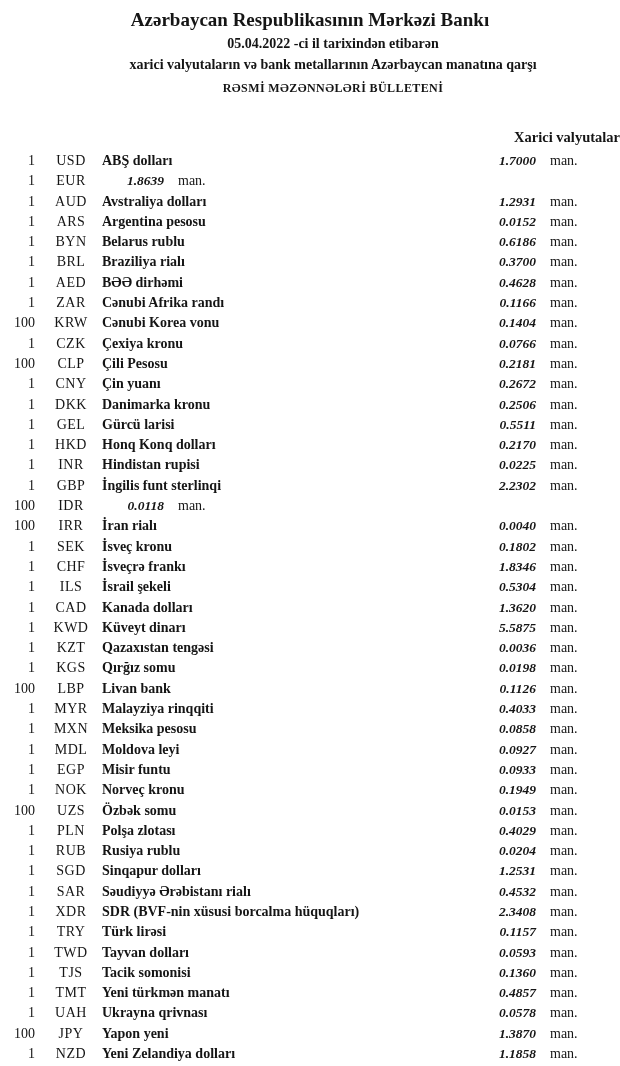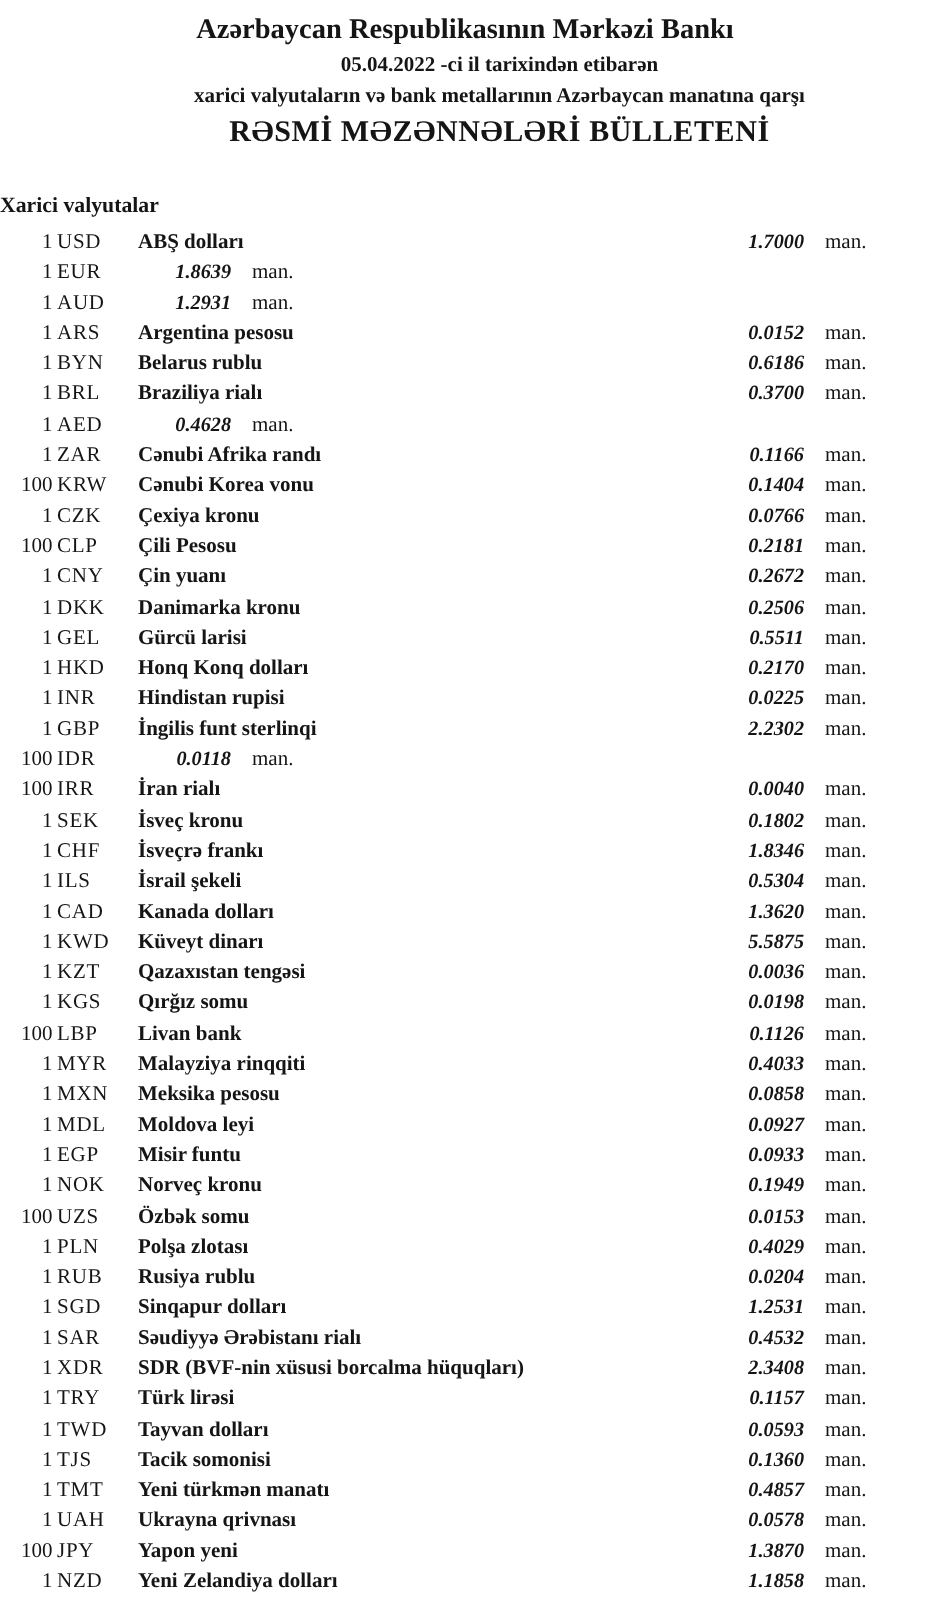--- a/index.html
+++ b/index.html
@@ -30,26 +30,26 @@
   .hline {
     font-size: 14px;
     line-height: 16px;
     font-weight: bold;
     padding-left: 46px;
   }
   .date-line { margin-top: 6px; }
   .subject-line { margin-top: 5px; }
   .bulletin-title {
     margin-top: 7px;
-    font-size: 20px;
+    font-size: 12px;
     letter-spacing: 0.4px;
   }
   .section-title {
     margin: 33px 0 0 0;
-    text-align: left;
+    text-align: right;
     font-size: 14.5px;
     line-height: 16px;
     font-weight: bold;
   }
   .rates-table {
     margin-top: 6px;
   }
   .row {
     display: flex;
     align-items: baseline;
@@ -59,22 +59,22 @@
     font-size: 14px;
   }
   .c-nom {
     flex: none;
     width: 35px;
     text-align: right;
   }
   .c-code {
     flex: none;
     width: 46px;
-    margin-left: 3px;
-    text-align: left;
+    margin-left: 13px;
+    text-align: center;
     letter-spacing: 0.5px;
   }
   .c-name {
     flex: 1;
     padding-left: 8px;
     white-space: nowrap;
     overflow: hidden;
     font-weight: bold;
   }
   .c-rate {
@@ -118,20 +118,21 @@
   <div class="row">
     <span class="c-nom">1</span>
     <span class="c-code">EUR</span>
     <span class="c-rate">1.8639</span>
     <span class="c-unit">man.</span>
   </div>
 
   <div class="row">
     <span class="c-nom">1</span>
     <span class="c-code">AUD</span>
+    <span class="c-name">Avstraliya dolları</span>
     <span class="c-rate">1.2931</span>
     <span class="c-unit">man.</span>
   </div>
 
   <div class="row">
     <span class="c-nom">1</span>
     <span class="c-code">ARS</span>
     <span class="c-name">Argentina pesosu</span>
     <span class="c-rate">0.0152</span>
     <span class="c-unit">man.</span>
@@ -149,20 +150,21 @@
     <span class="c-nom">1</span>
     <span class="c-code">BRL</span>
     <span class="c-name">Braziliya rialı</span>
     <span class="c-rate">0.3700</span>
     <span class="c-unit">man.</span>
   </div>
 
   <div class="row">
     <span class="c-nom">1</span>
     <span class="c-code">AED</span>
+    <span class="c-name">BƏƏ dirhəmi</span>
     <span class="c-rate">0.4628</span>
     <span class="c-unit">man.</span>
   </div>
 
   <div class="row">
     <span class="c-nom">1</span>
     <span class="c-code">ZAR</span>
     <span class="c-name">Cənubi Afrika randı</span>
     <span class="c-rate">0.1166</span>
     <span class="c-unit">man.</span>

